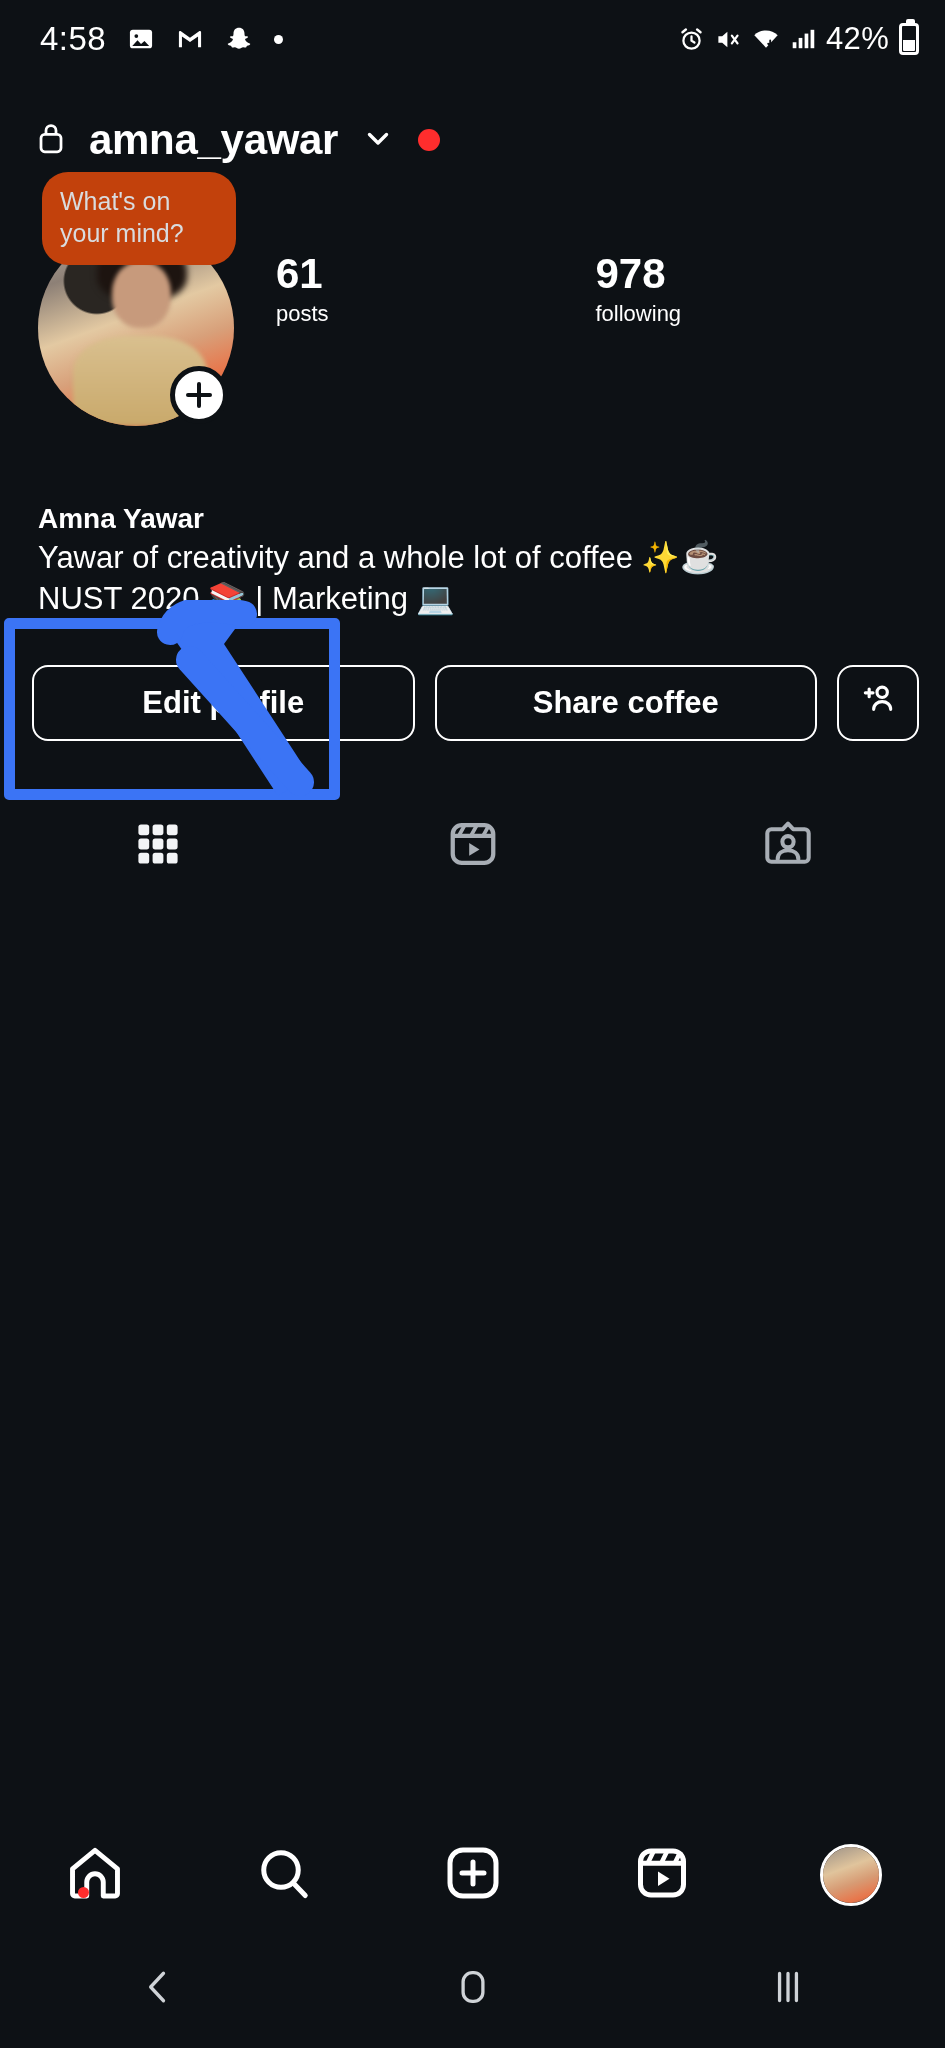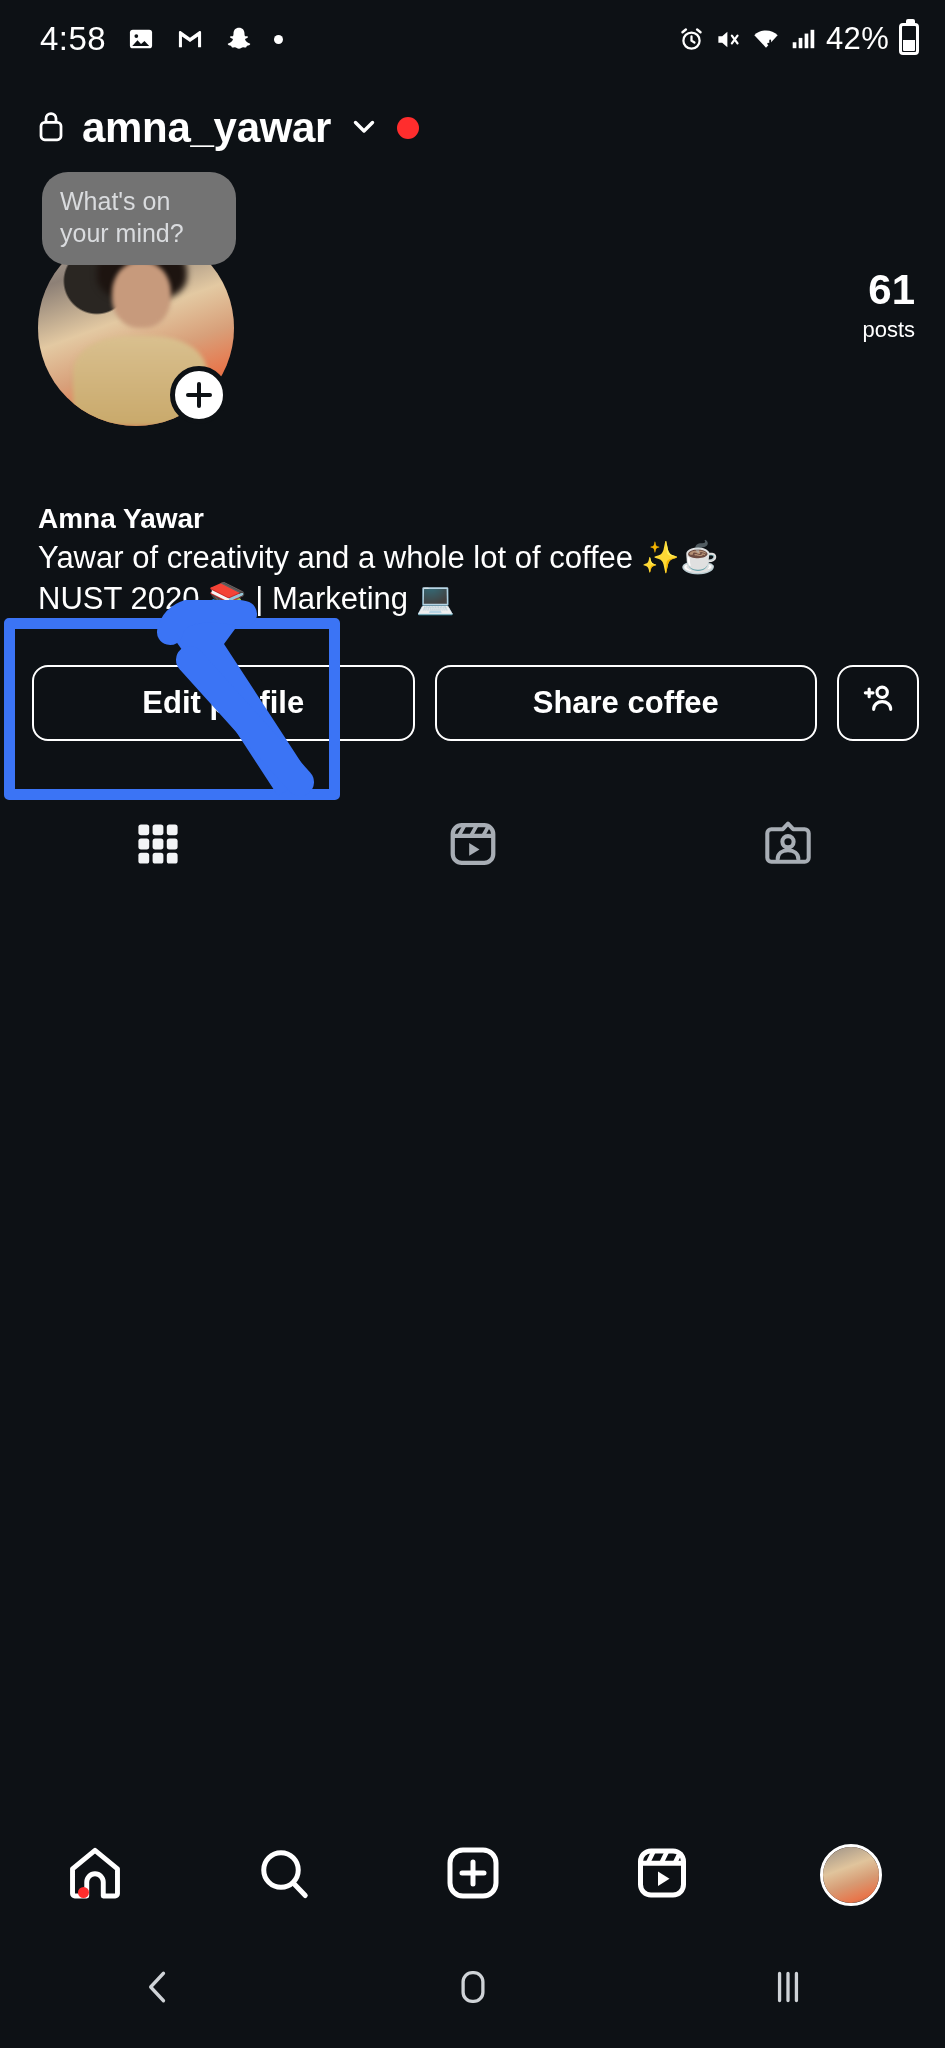--- a/index.html
+++ b/index.html
@@ -31,22 +31,22 @@
     content:""; position:absolute; top:-7px; left:4px; width:9px; height:4px;
     background:#fff; border-radius:2px 2px 0 0;
   }
   .sb-batt:after{
     content:""; position:absolute; left:1px; right:1px; bottom:1px; height:42%;
     background:#fff; border-radius:0 0 1px 1px;
   }
 
   
   .header{
-    position:absolute; top:84px; left:0; width:945px; height:88px;
-    display:flex; align-items:center; padding-left:36px; gap:16px;
+    position:absolute; top:96px; left:0; width:945px; height:88px;
+    display:flex; align-items:center; padding-left:36px; gap:23px;
   }
   .username{ font-size:42px; font-weight:700; letter-spacing:-.3px; color:#fff; }
   .red-badge{ width:22px; height:22px; border-radius:50%; background:#ff2d2d; }
 
   
   .profile-row{
     position:absolute; top:230px; left:0; width:945px; height:160px;
     display:flex; align-items:flex-start;
   }
   .avatar-wrap{ position:relative; width:196px; margin-left:38px; }
@@ -81,29 +81,29 @@
     display:flex; align-items:center; justify-content:center;
   }
   .add-story .plus{ position:relative; width:26px; height:26px; }
   .add-story .plus:before,.add-story .plus:after{
     content:""; position:absolute; background:#0d1115; border-radius:2px;
   }
   .add-story .plus:before{ left:0; top:11px; width:26px; height:4px; }
   .add-story .plus:after{ top:0; left:11px; width:4px; height:26px; }
 
   .stats{ display:flex; flex:1; padding:20px 30px 0 42px; }
-  .stat{ flex:1; text-align:right;margin-top:16px; }
+  .stat{ flex:1; text-align:left; }
   .stat-num{ font-size:42px; font-weight:700; color:#fff; line-height:1.12; }
   .stat-label{ font-size:22px; font-weight:400; color:#fff; margin-top:4px; }
 
   
   .tooltip{
     position:absolute; left:42px; top:172px;
     width:194px; padding:14px 16px 16px 18px;
-    background:#737373; border-radius:26px; z-index:6;
+    background:#c2410c; border-radius:26px; z-index:6;
   }
   .tooltip-text{ font-size:25px; line-height:1.26; color:#d9dbde; font-weight:400; }
 
   
   .bio{ position:absolute; top:500px; left:38px; width:880px; }
   .bio-name{ font-size:28px; font-weight:700; color:#fff; line-height:1.36; }
   .bio-line{ font-size:31px; font-weight:400; color:#fff; line-height:1.32; }
 
   
   .actions{
@@ -248,20 +248,24 @@
     </div>
     <div class="add-story">
       <span class="plus"></span>
     </div>
   </div>
   <div class="stats">
     <div class="stat">
       <div class="stat-num">61</div>
       <div class="stat-label">posts</div>
     </div>
+    <div class="stat">
+      <div class="stat-num">978</div>
+      <div class="stat-label">following</div>
+    </div>
   </div>
 </div>
 
 <div class="bio">
   <div class="bio-name">Amna Yawar</div>
   <div class="bio-line">Yawar of creativity and a whole lot of coffee ✨☕</div>
   <div class="bio-line">NUST 2020 📚 | Marketing 💻</div>
 </div>
 
 <div class="actions">

